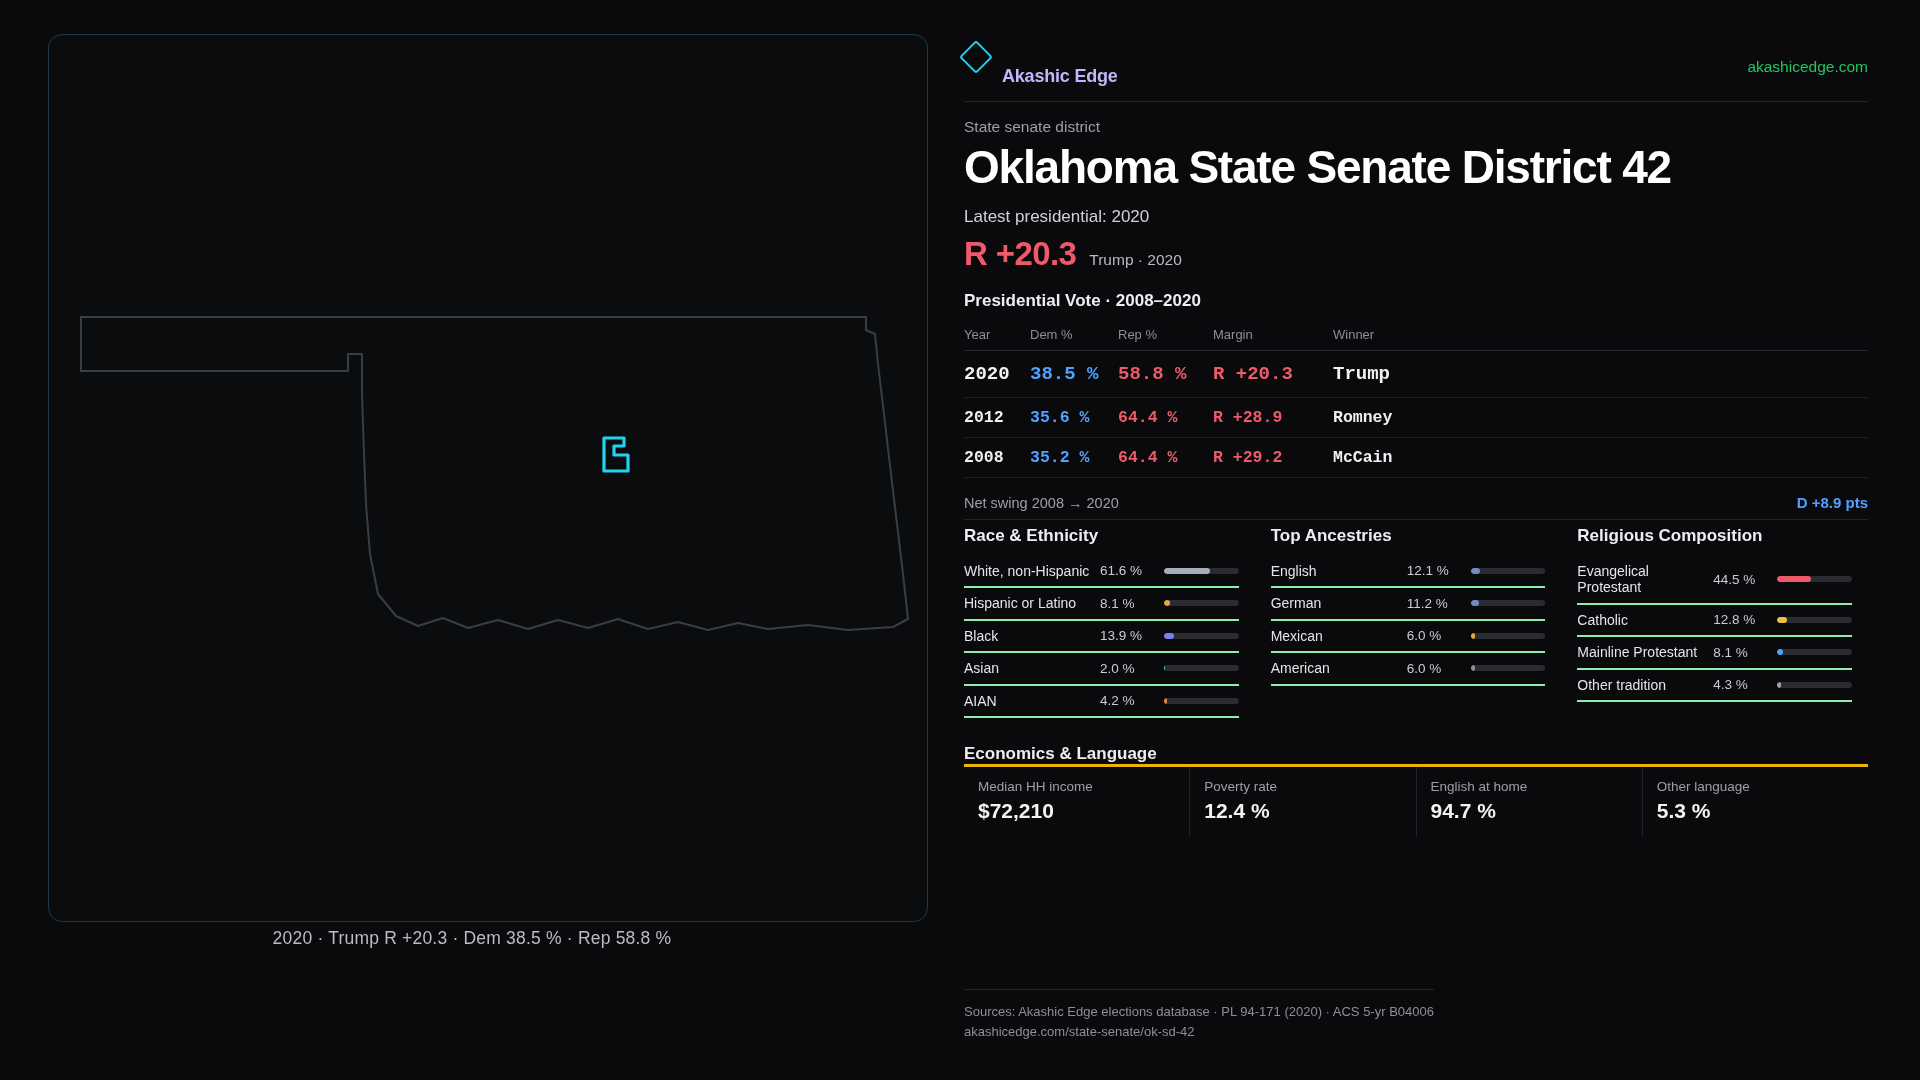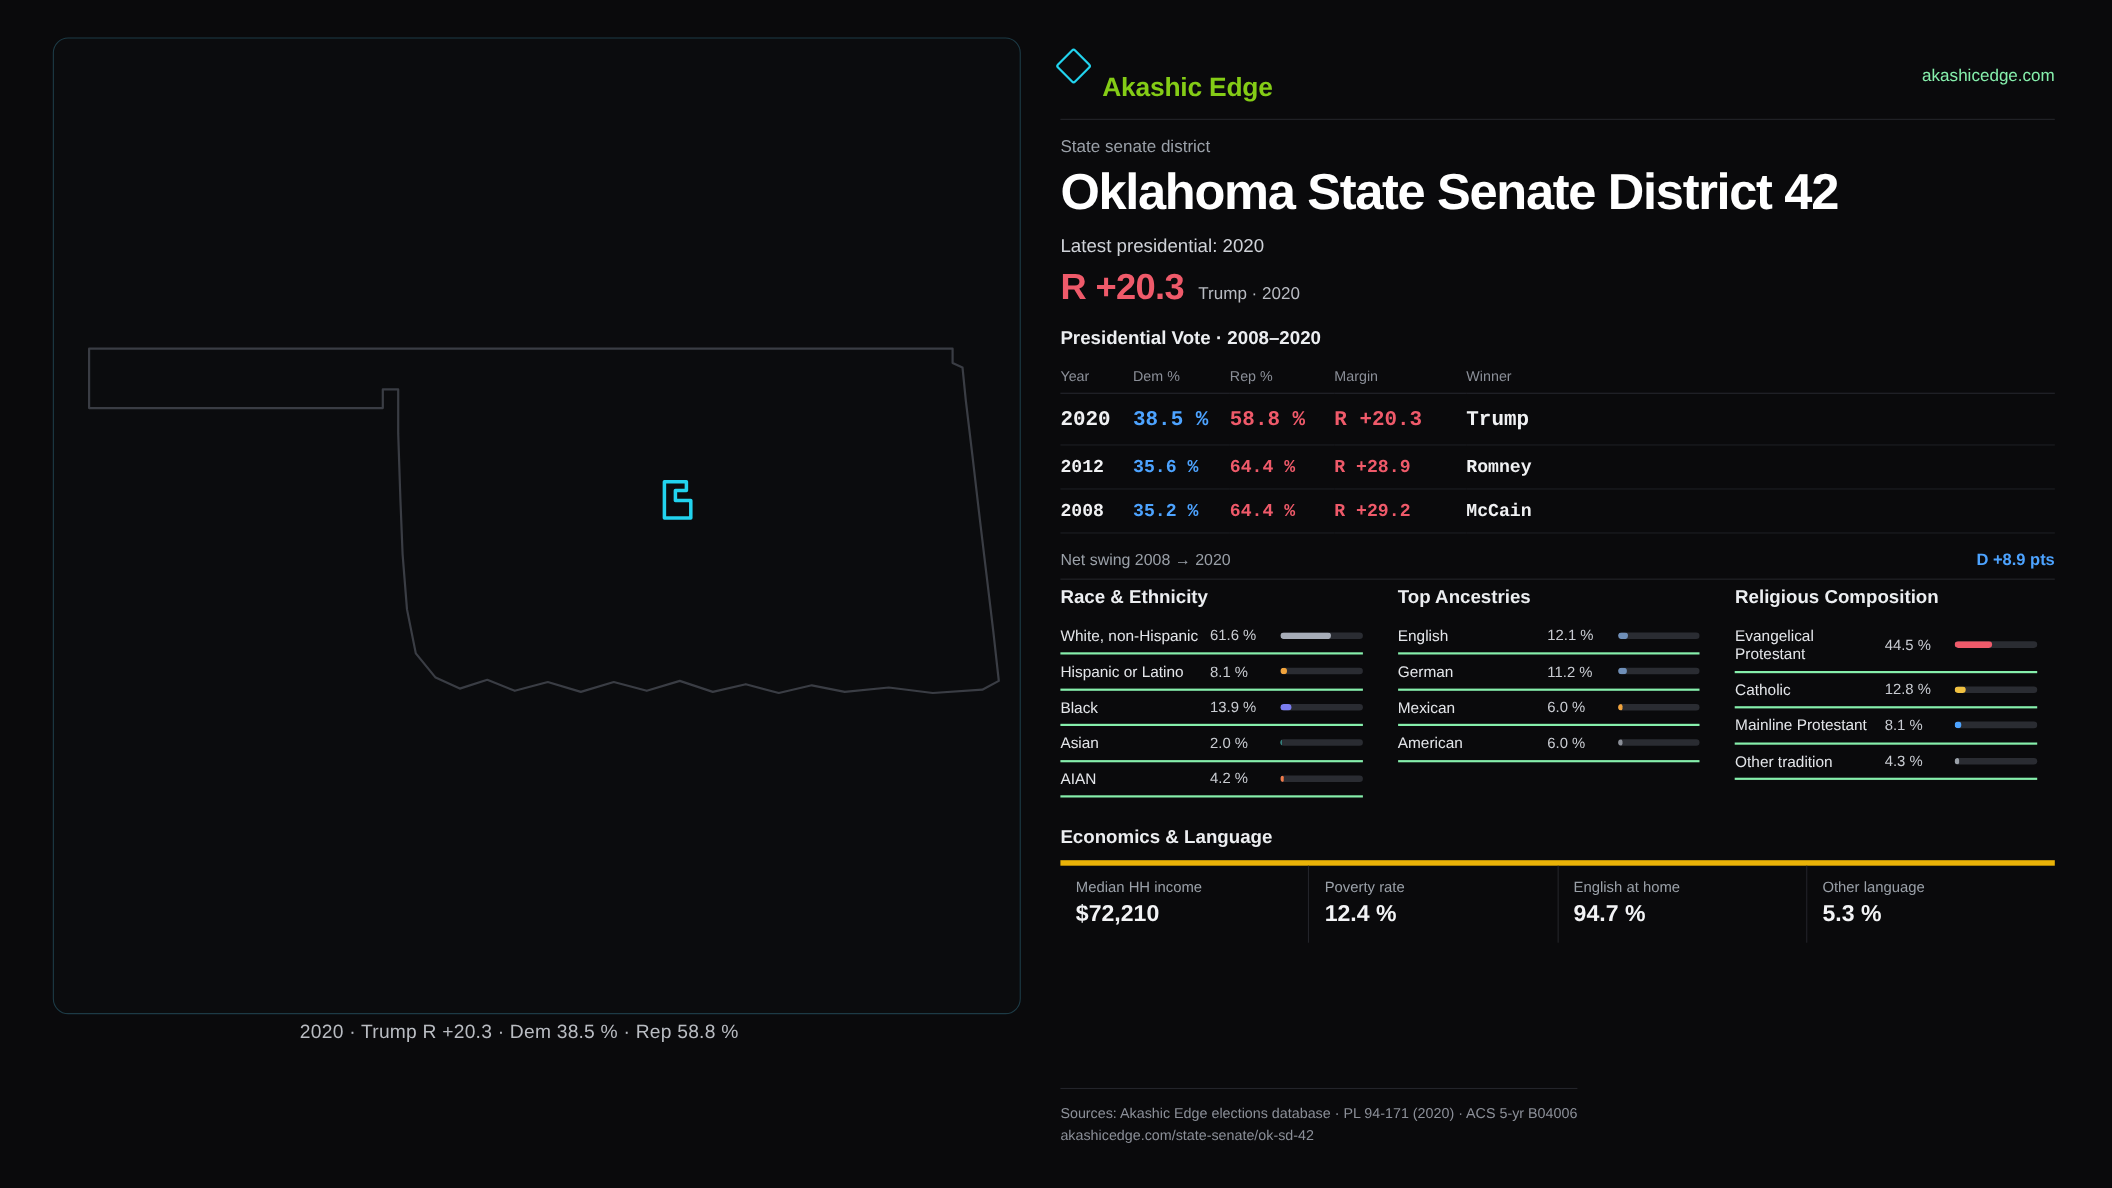--- a/index.html
+++ b/index.html
@@ -49,24 +49,24 @@
     padding-bottom: 14px;
   }
   .diamond {
     width: 24px; height: 24px;
     border: 2.5px solid #22d3ee;
     transform: rotate(45deg);
     border-radius: 3px;
     flex: none;
   }
   .brand-name {
-    font-size: 24px; font-weight: bold; letter-spacing: -.2px; color: #84cc16; margin-top: 40px;
+    font-size: 18px; font-weight: bold; letter-spacing: -.2px; color: #c4b5fd; margin-top: 40px;
   }
   .brand-url {
-    margin-left: auto; font-size: 15.5px; color: #86efac; margin-top: 20px;
+    margin-left: auto; font-size: 15.5px; color: #22c55e; margin-top: 20px;
   }
   .rule { height: 1px; background: #23242a; }
 
   .eyebrow { font-size: 15.5px; color: #9aa0a8; margin-top: 16px; }
   .district-title {
     font-size: 46px; font-weight: bold; letter-spacing: -1.2px;
     margin-top: 6px; color: #ffffff; line-height: 1.1;
   }
   .latest { font-size: 17px; color: #cfd2d8; margin-top: 14px; }
   .margin-row { display: flex; align-items: baseline; gap: 13px; margin-top: 8px; }
@@ -102,21 +102,21 @@
   .col:nth-child(2), .col:nth-child(3) { padding-left: 16px; }
   .col-title { font-size: 17px; font-weight: bold; color: #eceef1; margin-bottom: 10px; }
 
   .stat { display: flex; align-items: center; gap: 8px; padding: 7px 0; border-bottom: 2px solid #86efac; }
   .stat-label { font-size: 14px; color: #e3e5e9; width: 128px; line-height: 1.18; }
   .stat-val { font-size: 13.5px; color: #c9ccd2; width: 56px; text-align: left; }
   .bar-track { flex: 1; height: 6px; background: #2a2c32; border-radius: 3px; position: relative; overflow: hidden; min-width: 54px; }
   .bar-fill { position: absolute; left: 0; top: 0; bottom: 0; border-radius: 3px; }
 
   .econ-title { font-size: 17px; font-weight: bold; color: #eceef1; margin-top: 26px; }
-  .econ-row { display: flex; margin-top: 11px; border-top: 5px solid #eab308; justify-content: center; }
+  .econ-row { display: flex; margin-top: 0; border-top: 3px solid #eab308; justify-content: center; }
   .econ-cell { flex: 1; padding: 12px 14px 14px 14px; border-right: 1px solid #23242a; }
   .econ-cell:last-child { border-right: none; }
   .econ-k { font-size: 13.5px; color: #9aa0a8; }
   .econ-v { font-size: 21px; font-weight: bold; color: #f2f3f5; margin-top: 5px; }
 
   .sources {
     position: absolute; left: 12px; bottom: 38px; width: 920px;
     padding-left: 0;
   }
   .sources .rule { margin-bottom: 12px; width: 470px; }

